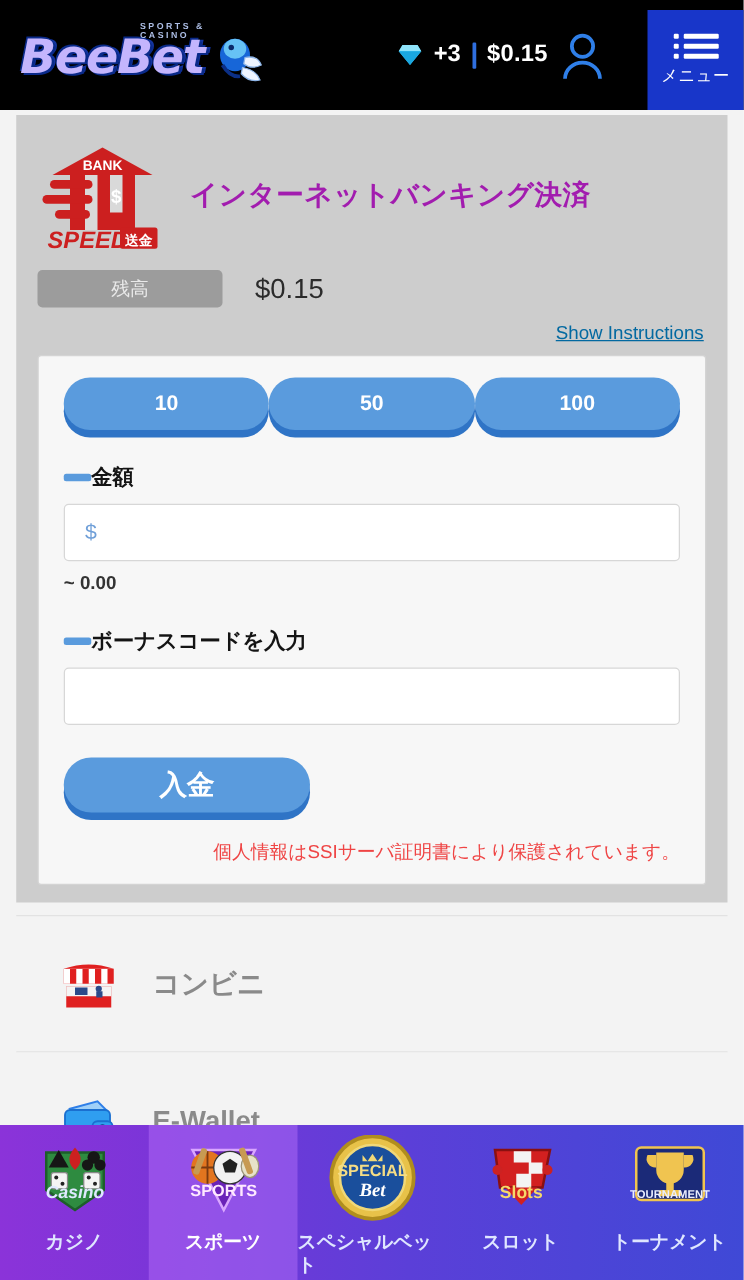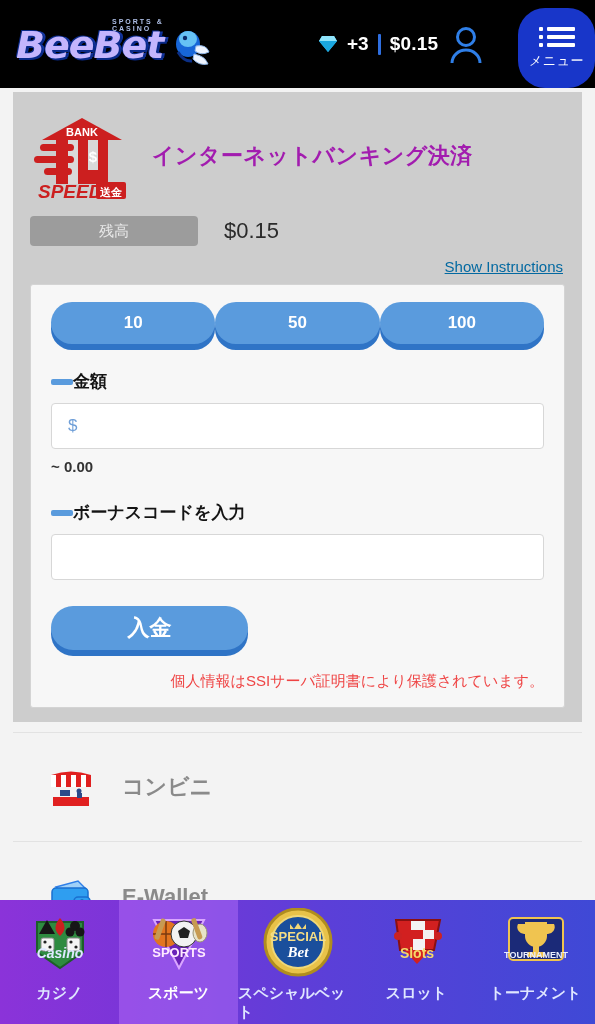--- a/index.html
+++ b/index.html
@@ -42,21 +42,21 @@
   }
   .diamond { width: 20px; height: 18px; display: block; }
   .plus3 { color: #ffffff; font-size: 19px; font-weight: bold; }
   .vbar { width: 3px; height: 21px; background: #2f6fe0; border-radius: 1px; }
   .money { color: #ffffff; font-size: 19px; font-weight: bold; letter-spacing: .2px; }
   .user-icon { position: absolute; left: 448px; top: 26px; width: 36px; height: 38px; }
 
   .menu-btn {
     position: absolute; right: 0; top: 8px; width: 77px; height: 80px;
     background: #1836c9; display: flex; flex-direction: column;
-    align-items: center; justify-content: center; gap: 5px; cursor: pointer; border-radius: 27px;
+    align-items: center; justify-content: center; gap: 5px; cursor: pointer;
   }
   .menu-lines { width: 36px; display: flex; flex-direction: column; gap: 4px; }
   .menu-row { display: flex; align-items: center; gap: 4px; }
   .menu-dot { width: 4px; height: 4px; background: #fff; border-radius: 1px; }
   .menu-bar { flex: 1; height: 4px; background: #fff; border-radius: 1px; }
   .menu-label { color: #ffffff; font-size: 13px; letter-spacing: .5px; }
 
   
   .content {
     position: absolute; top: 88px; left: 0; width: 595px; height: 812px;
@@ -65,21 +65,21 @@
   .page-pad { padding: 4px 13px 0 13px; }
 
   
   .pay-card { background: #cdcdcd; padding: 16px 17px 14px 17px; }
   .pay-head { display: flex; align-items: center; gap: 18px; height: 96px; }
   .bank-logo { width: 104px; height: 92px; position: relative; flex: none; }
   .pay-title { color: #a21caf; font-size: 22px; font-weight: bold; letter-spacing: .5px; }
 
   .bal-row { display: flex; align-items: center; gap: 26px; margin-top: 12px; }
   .bal-badge {
-    width: 168px; height: 30px; background: #9c9c9c; border-radius: 4px;
+    width: 148px; height: 30px; background: #9c9c9c; border-radius: 4px;
     color: #e9e9e9; font-size: 15px; display: flex; align-items: center;
     justify-content: center;
   }
   .bal-value { color: #2b2b2b; font-size: 22px; }
 
   .instr-row { display: flex; justify-content: flex-end; margin-top: 12px; padding-right: 2px; }
   .instr-link {
     color: #0369a1; font-size: 15px; text-decoration: underline; cursor: pointer; margin-left: 11px;
   }
 

